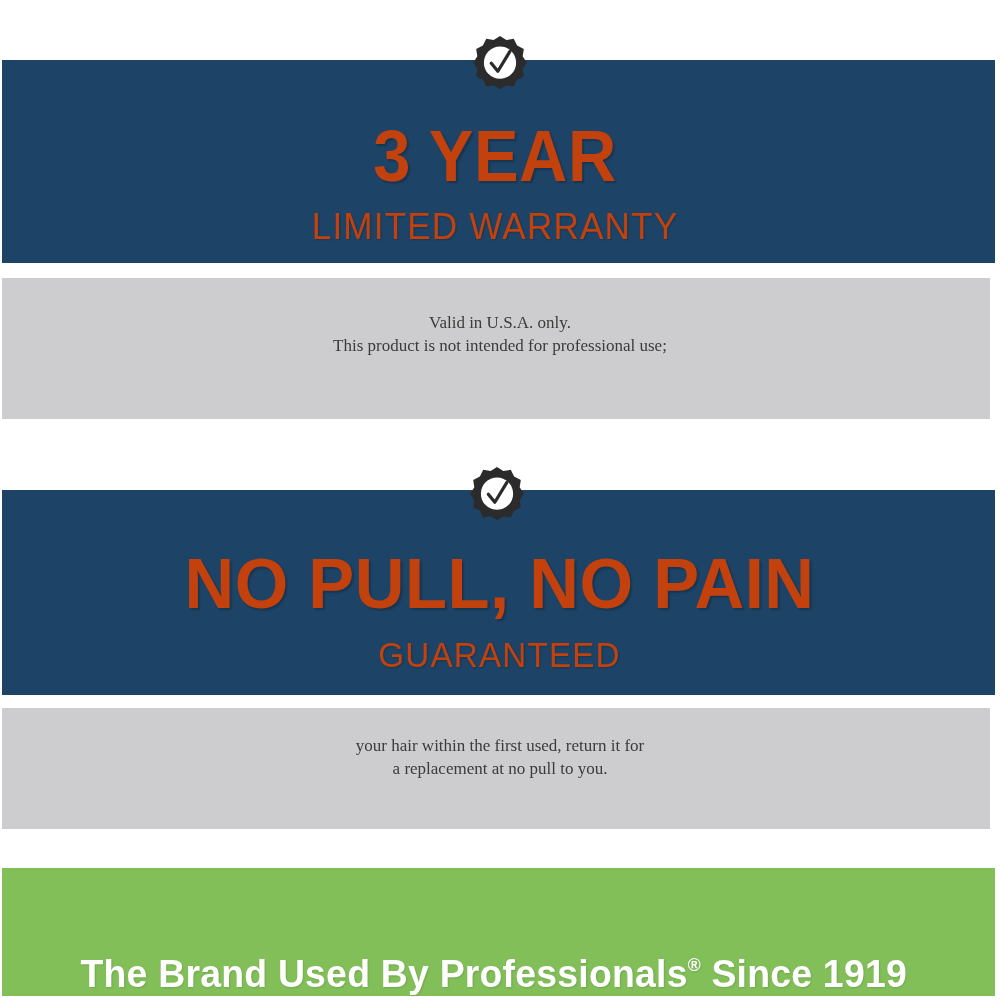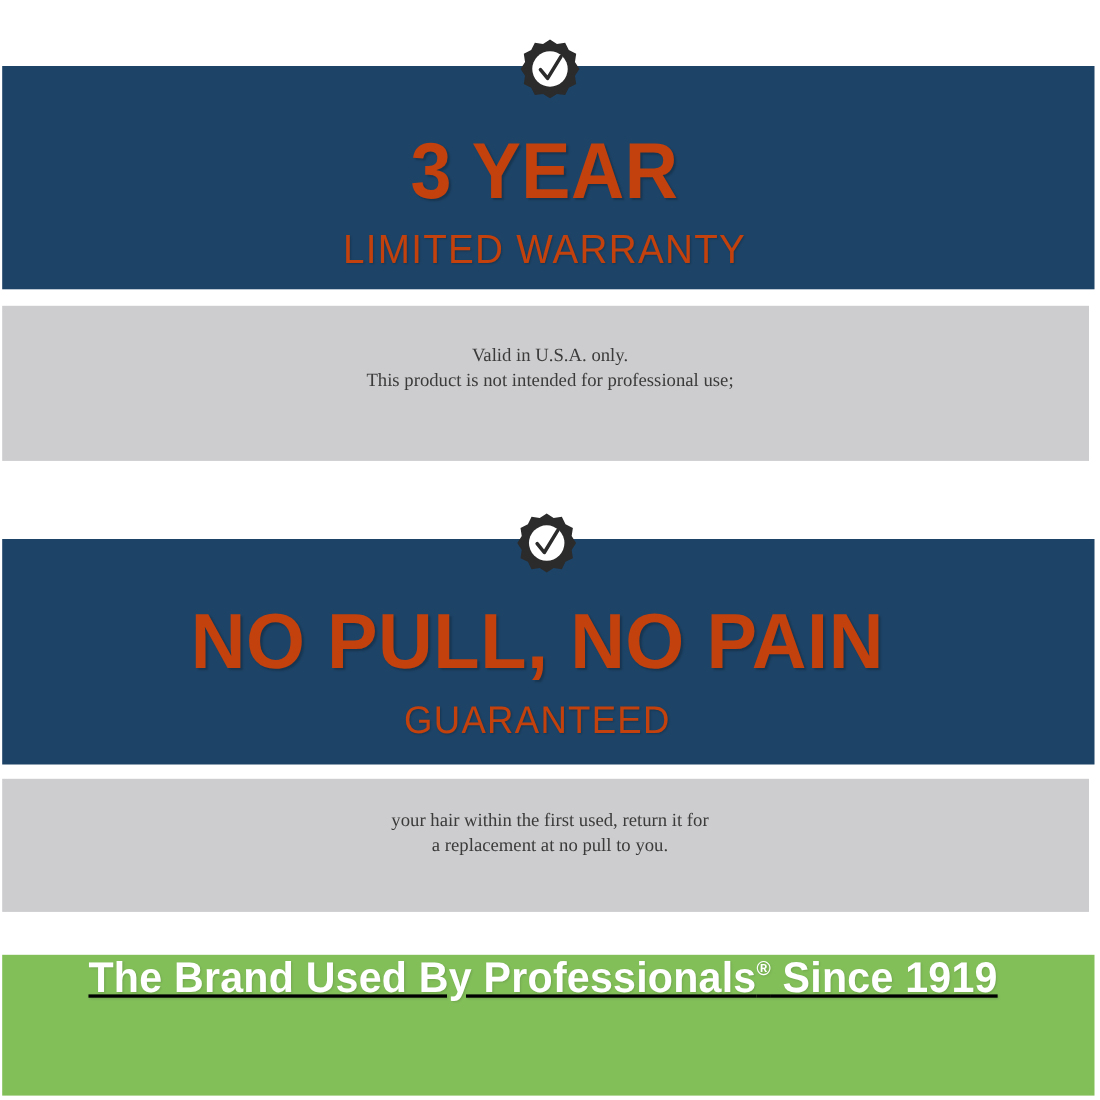--- a/index.html
+++ b/index.html
@@ -32,23 +32,22 @@
   .gray-panel {
     position: absolute;
     background: #cdcdcf;
     box-sizing: border-box;
   }
   .green-bar {
     position: absolute;
     background: #82bf59;
     box-sizing: border-box;
     display: flex;
-    align-items: flex-start;
+    align-items: flex-end;
     justify-content: center;
-    text-decoration: underline;
   }
 
   
   #blue-1 { left: 2px;  top: 60px;  width: 993px; height: 203px; }
   #gray-1 { left: 2px;  top: 278px; width: 988px; height: 141px; }
 
   
   #blue-2 { left: 2px;  top: 490px; width: 993px; height: 205px; }
   #gray-2 { left: 2px;  top: 708px; width: 988px; height: 121px; }
 
@@ -99,21 +98,21 @@
     transform: scaleX(0.93);
   }
   #head-1 .subline {
     font-size: 37px;
     margin-top: 16px;
     transform: scaleX(0.95);
   }
 
   
   #head-2 {
-    left: 1px; top: 548px; width: 975px;
+    left: 12px; top: 548px; width: 975px;
   }
   #head-2 .headline {
     font-size: 71px;
     transform: scaleX(0.97);
   }
   #head-2 .subline {
     font-size: 35px;
     margin-top: 18px;
     transform: scaleX(0.95);
   }

